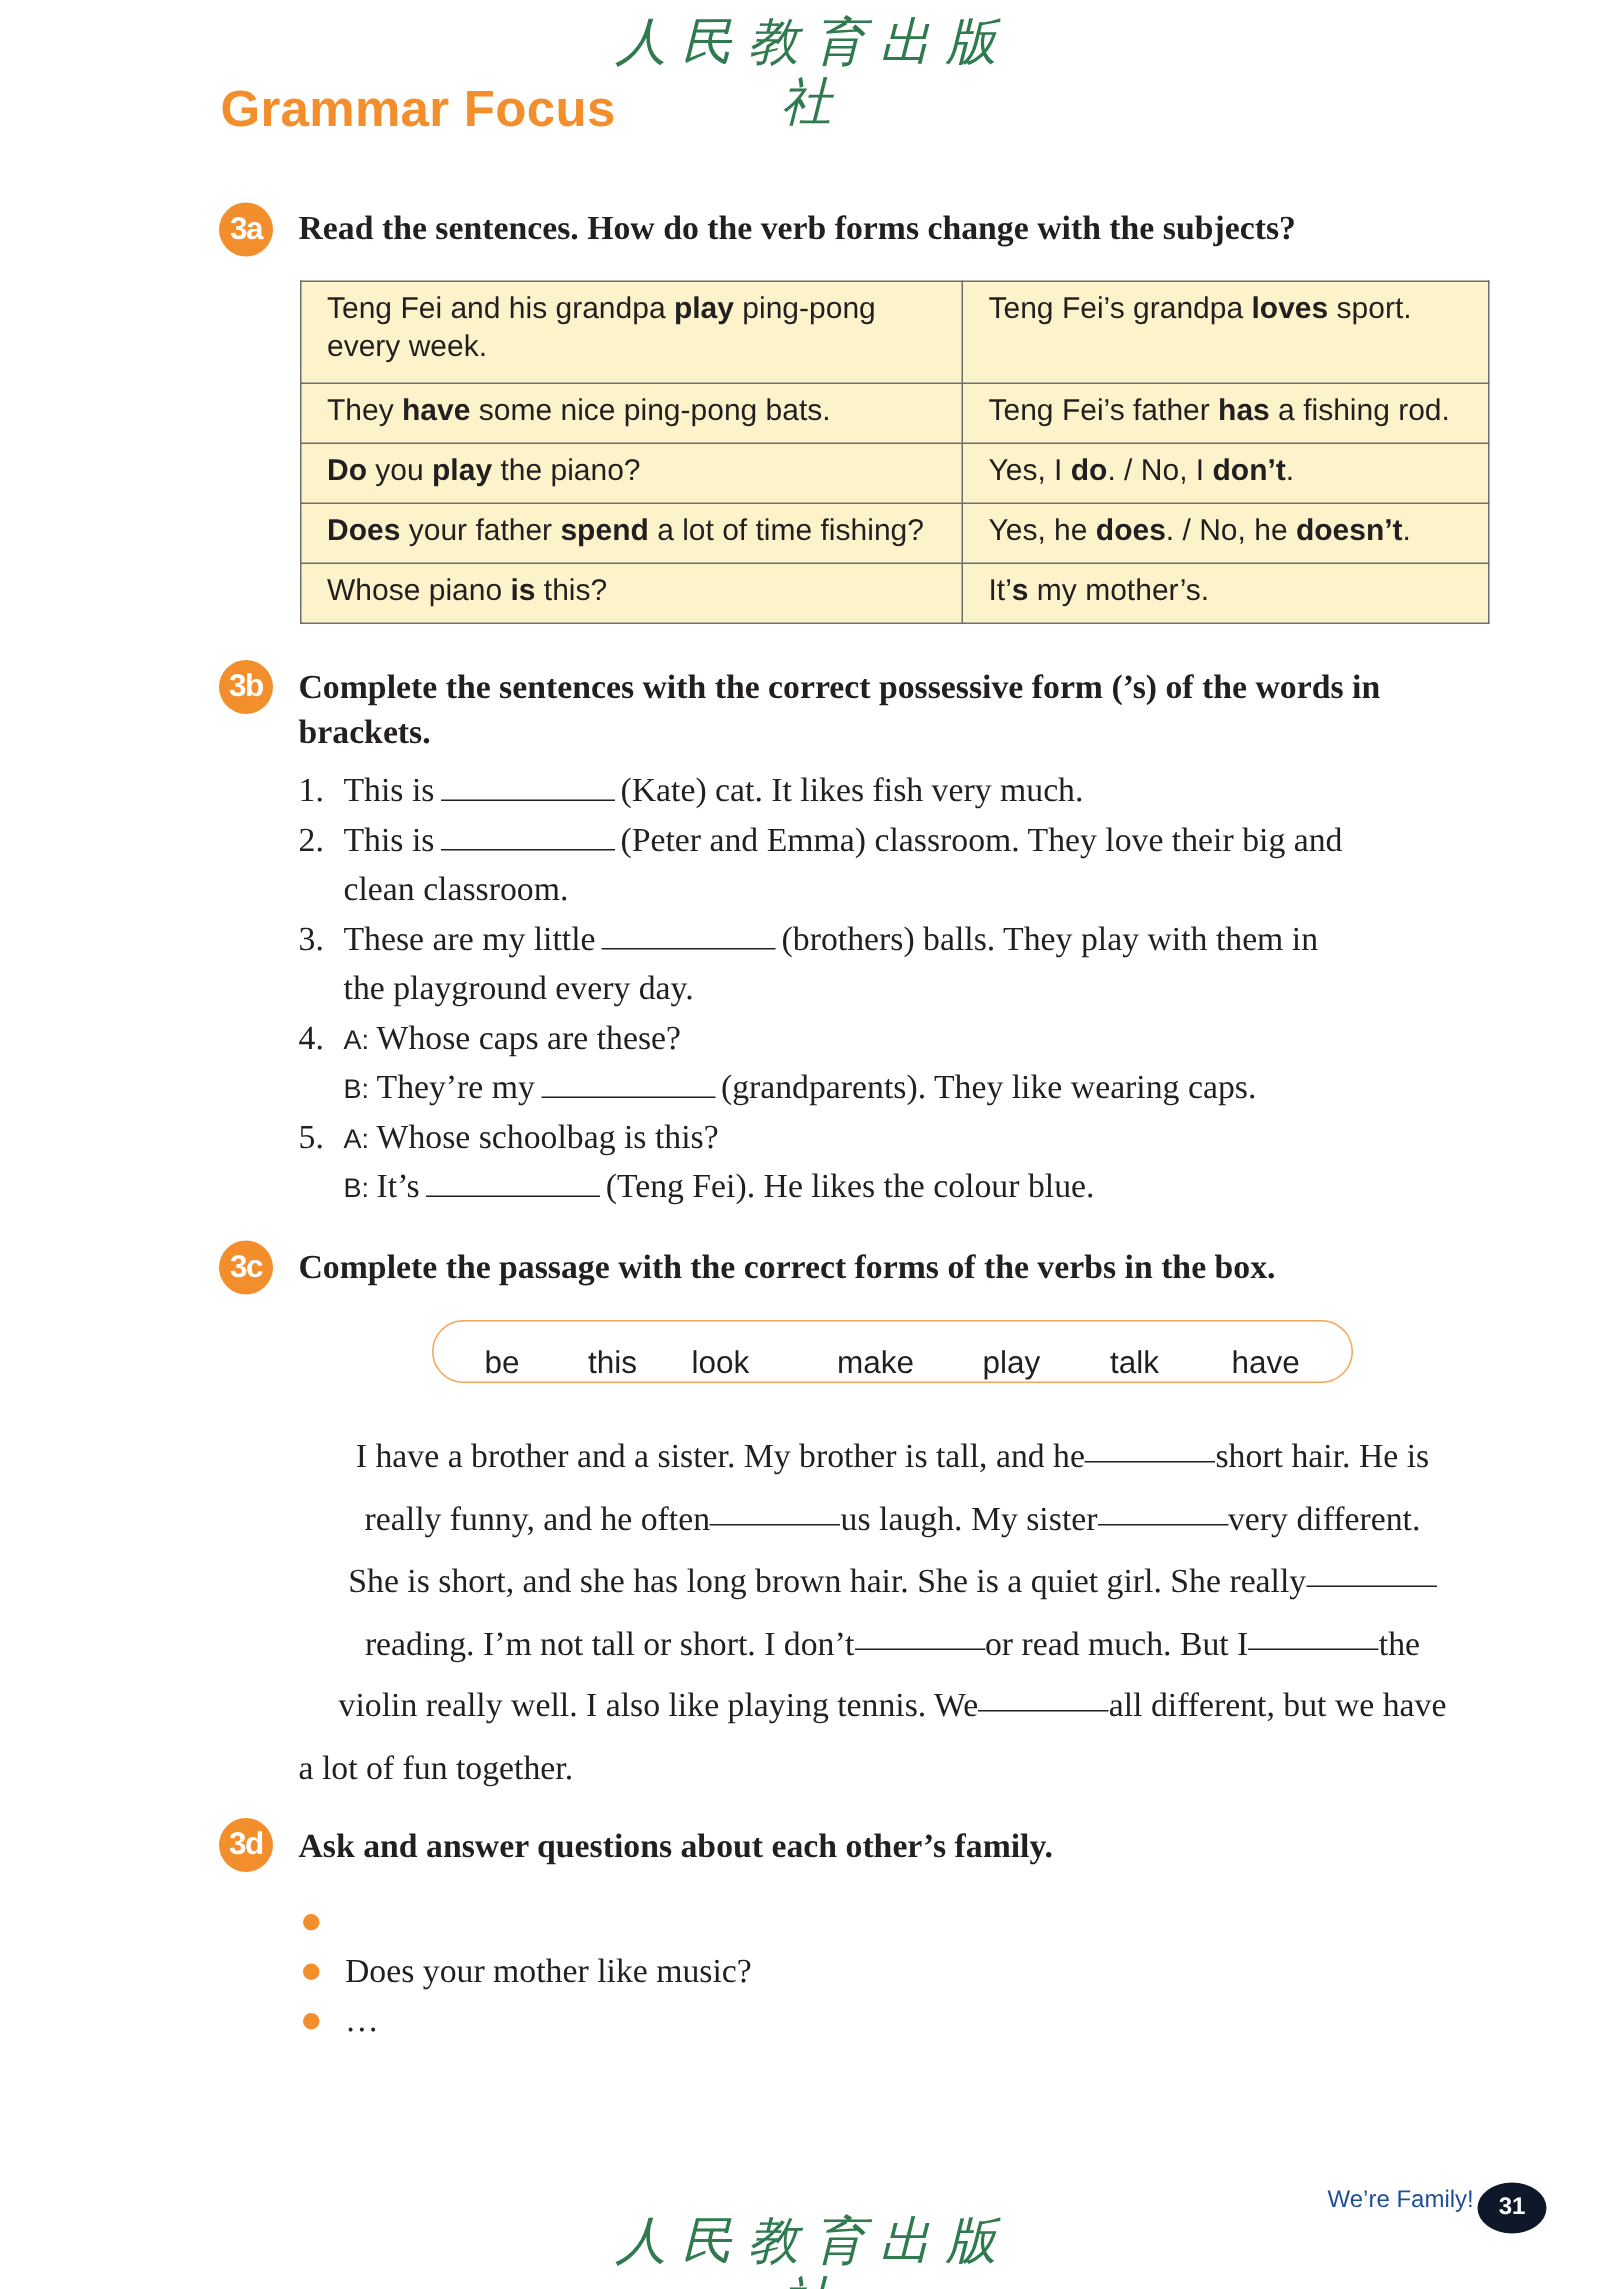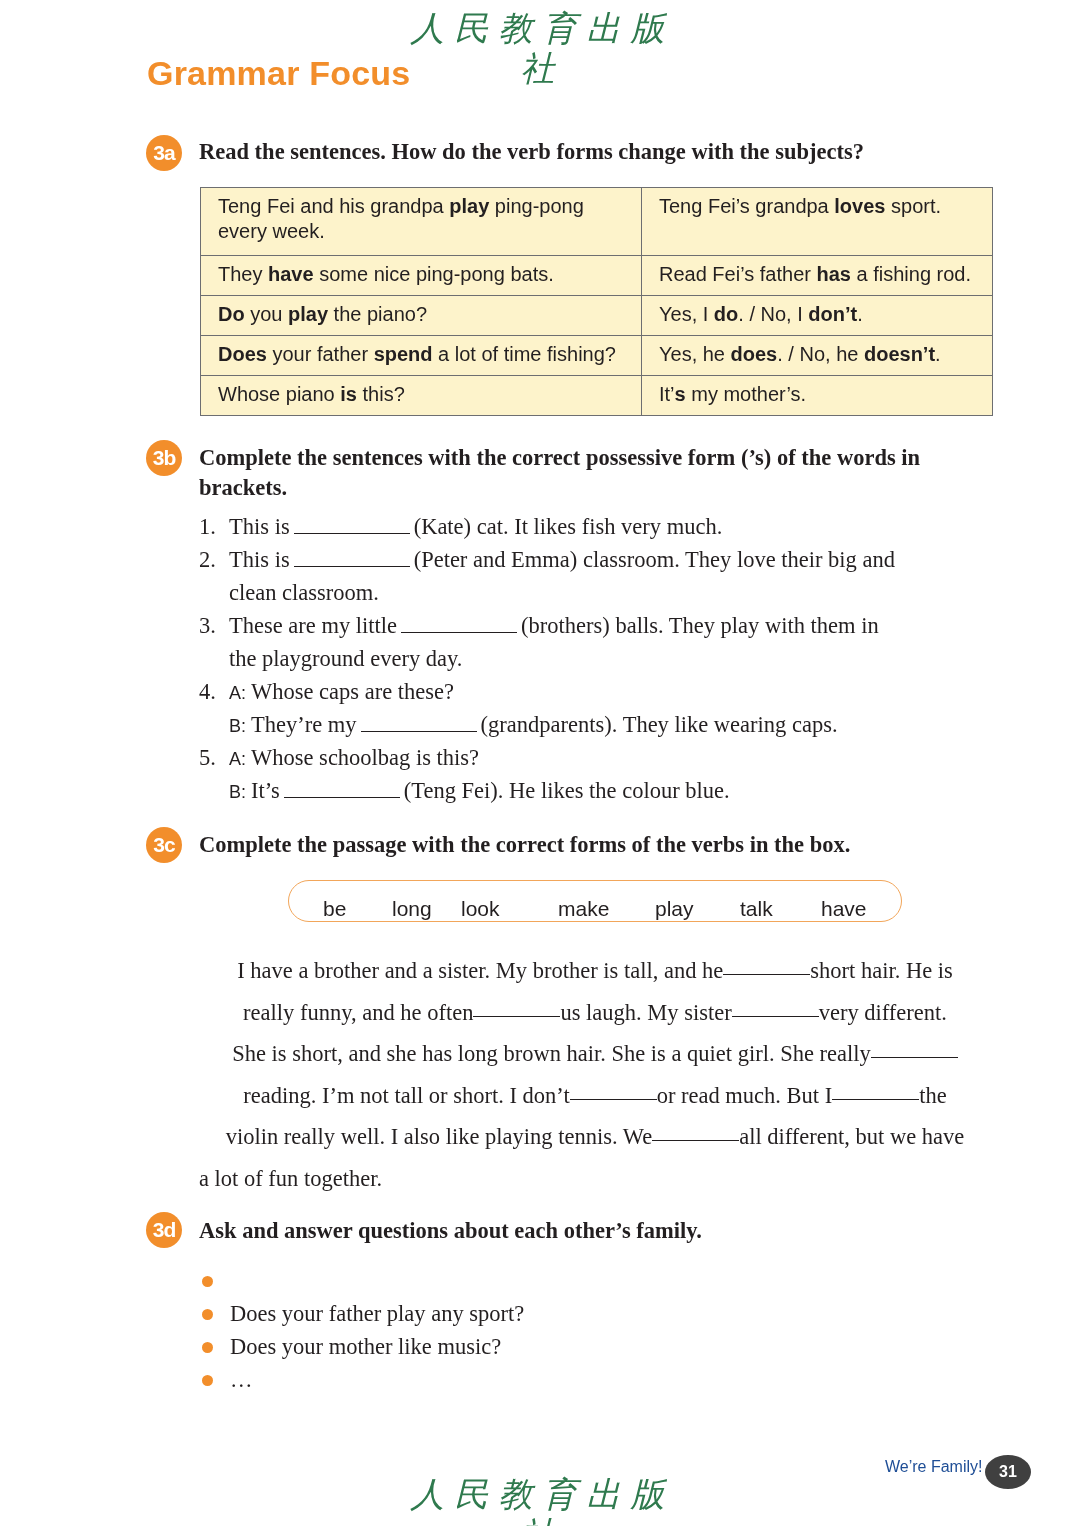--- a/index.html
+++ b/index.html
@@ -24,40 +24,40 @@
   .verbbox { position:absolute; left:288px; top:880px; width:614px; height:42px; border:1.5px solid #f2a65a; border-radius:22px; font-family:"Liberation Sans", sans-serif; font-size:21px; box-sizing:border-box; }
   .verb { position:absolute; top:16px; }
   .passage { position:absolute; left:199px; top:950px; width:792px; font-size:22.5px; }
   .pline { height:41.5px; line-height:41.5px; white-space:nowrap; display:flex; justify-content:center; }
   .pline.last { justify-content:flex-start; }
   .pblank { display:inline-block; width:87px; border-bottom:1.2px solid #231f20; height:24px; }
   .bullets { position:absolute; left:200px; top:1264px; font-size:22.5px; }
   .bullet { height:33px; line-height:33px; white-space:nowrap; }
   .dot { display:inline-block; width:11px; height:11px; border-radius:50%; background:#f28e2b; margin:0 17px 3px 2px; vertical-align:middle; }
   .footer-text { position:absolute; left:885px; top:1458px; font-family:"Liberation Sans", sans-serif; font-size:16px; color:#1f4e96; }
-  .page-num { position:absolute; left:985px; top:1455px; width:46px; height:34px; border-radius:50%; background:#404040; color:#fff; font-family:"Liberation Sans", sans-serif; font-weight:bold; font-size:16px; line-height:34px; text-align:center; }
+  .page-num { position:absolute; left:985px; top:1455px; width:46px; height:34px; border-radius:50%; background:#0f172a; color:#fff; font-family:"Liberation Sans", sans-serif; font-weight:bold; font-size:16px; line-height:34px; text-align:center; }
 </style>
 </head>
 <body>
 
 <div class="watermark wm-top">人民教育出版社</div>
 
 <h1 class="page-title">Grammar Focus</h1>
 
 <div class="badge" style="top:135px;">3a</div>
 <p class="instr" style="top:137px;">Read the sentences. How do the verb forms change with the subjects?</p>
 <table class="grammar">
     <tbody id="grammar-body">
       <tr class="r0">
         <td class="c1"><span>Teng Fei and his grandpa </span><span class="b">play</span><span> ping-pong every week.</span></td>
         <td><span>Teng Fei’s grandpa </span><span class="b">loves</span><span> sport.</span></td>
       </tr>
       <tr class="rn">
         <td class="c1"><span>They </span><span class="b">have</span><span> some nice ping-pong bats.</span></td>
-        <td><span>Read Fei’s father </span><span class="b">has</span><span> a fishing rod.</span></td>
+        <td><span>Teng Fei’s father </span><span class="b">has</span><span> a fishing rod.</span></td>
       </tr>
       <tr class="rn">
         <td class="c1"><span class="b">Do</span><span> you </span><span class="b">play</span><span> the piano?</span></td>
         <td><span>Yes, I </span><span class="b">do</span><span>. / No, I </span><span class="b">don’t</span><span>.</span></td>
       </tr>
       <tr class="rn">
         <td class="c1"><span class="b">Does</span><span> your father </span><span class="b">spend</span><span> a lot of time fishing?</span></td>
         <td><span>Yes, he </span><span class="b">does</span><span>. / No, he </span><span class="b">doesn’t</span><span>.</span></td>
       </tr>
       <tr class="rn">
@@ -78,21 +78,21 @@
     <div class="line"><span class="num">4.</span><span class="ab">A: </span><span>Whose caps are these?</span></div>
     <div class="line"><span class="num"></span><span class="ab">B: </span><span>They’re my</span><span class="blank"></span><span>(grandparents). They like wearing caps.</span></div>
     <div class="line"><span class="num">5.</span><span class="ab">A: </span><span>Whose schoolbag is this?</span></div>
     <div class="line"><span class="num"></span><span class="ab">B: </span><span>It’s</span><span class="blank"></span><span>(Teng Fei). He likes the colour blue.</span></div>
   </div>
 
 <div class="badge" style="top:827px;">3c</div>
 <p class="instr" style="top:830px;">Complete the passage with the correct forms of the verbs in the box.</p>
 <div class="verbbox">
   <span class="verb" style="left:34px;">be</span>
-  <span class="verb" style="left:103px;">long</span>
+  <span class="verb" style="left:103px;">this</span>
   <span class="verb" style="left:172px;">look</span>
   <span class="verb" style="left:269px;">make</span>
   <span class="verb" style="left:366px;">play</span>
   <span class="verb" style="left:451px;">talk</span>
   <span class="verb" style="left:532px;">have</span>
 </div>
 <div class="passage" id="passage-3c">
     <div class="pline">
       <span>I have a brother and a sister. My brother is tall, and he</span>
       <span class="pblank"></span>
@@ -123,21 +123,20 @@
     </div>
     <div class="pline last">
       <span>a lot of fun together.</span>
     </div>
   </div>
 
 <div class="badge" style="top:1212px;">3d</div>
 <p class="instr" style="top:1216px;">Ask and answer questions about each other’s family.</p>
 <div class="bullets">
   <div class="bullet"><span class="dot"></span></div>
-  <div class="bullet"><span class="dot"></span><span>Does your father play any sport?</span></div>
   <div class="bullet"><span class="dot"></span><span>Does your mother like music?</span></div>
   <div class="bullet"><span class="dot"></span><span>…</span></div>
 </div>
 
 <div class="footer-text">We’re Family!</div>
 <div class="page-num">31</div>
 
 <div class="watermark wm-bottom">人民教育出版社</div>
 
 </body></html>

